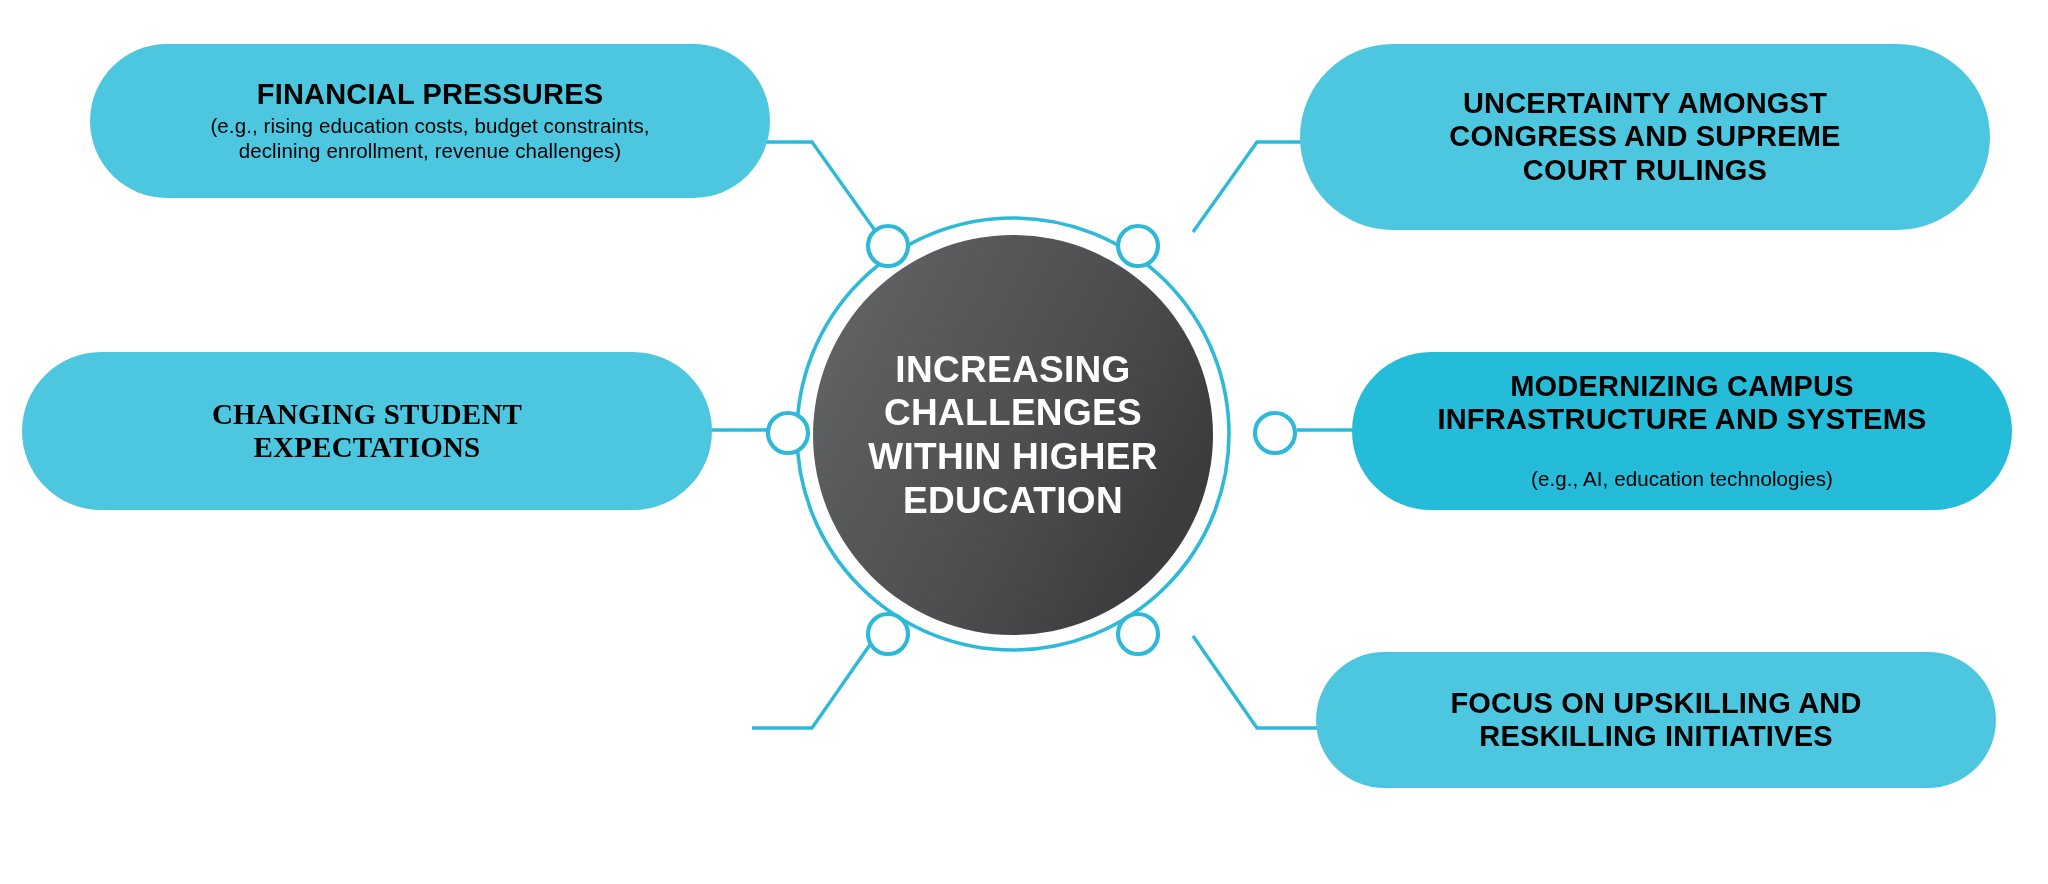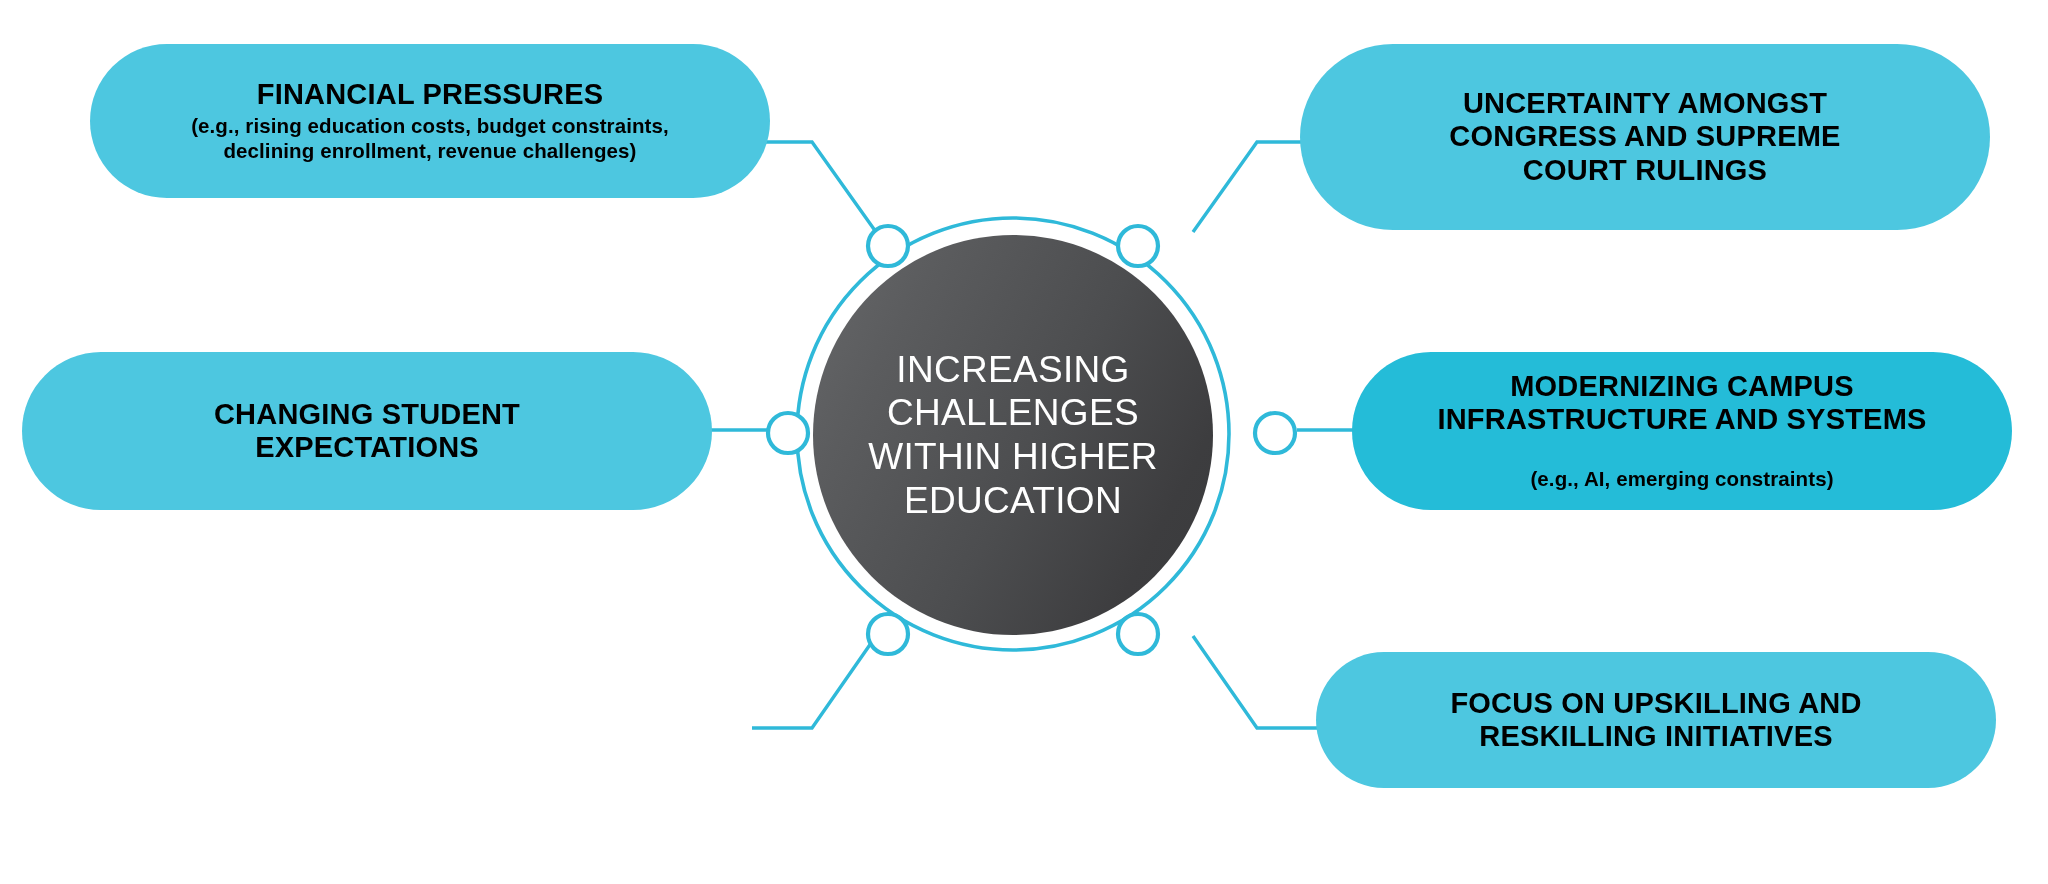--- a/index.html
+++ b/index.html
@@ -47,32 +47,32 @@
   }
   .pill-title {
     font-weight: 700;
     font-size: 29px;
     line-height: 1.14;
     letter-spacing: 0.2px;
     text-transform: uppercase;
     white-space: pre-line;
   }
   .pill-sub {
-    font-weight: 700;
+    font-weight: 400;
     font-size: 20.5px;
     line-height: 1.2;
     letter-spacing: 0.1px;
     margin-top: 3px;
     white-space: pre-line;
   }
   .pill-sub:empty { display: none; }
 
   
   #pill-top-left      { left: 90px;  top: 44px;  width: 680px; height: 154px; }
-  #pill-mid-left      { left: 22px;  top: 352px; width: 690px; height: 158px; }
+  #pill-mid-left      { left: 22px;  top: 352px; width: 690px; height: 158px; font-family: Liberation Serif, serif; }
   #pill-bottom-left   { left: 78px;  top: 652px; width: 680px; height: 156px; }
   #pill-top-right     { left: 1300px;top: 44px;  width: 690px; height: 186px; }
   #pill-mid-right     { left: 1352px;top: 352px; width: 660px; height: 158px; gap: 28px; }
   #pill-bottom-right  { left: 1316px;top: 652px; width: 680px; height: 136px; }
 
   
   #center-hub {
     position: absolute;
     left: 813px;
     top: 235px;
@@ -80,21 +80,21 @@
     height: 400px;
     border-radius: 50%;
     background: linear-gradient(118deg, #67686a 0%, #5b5c5e 22%, #4c4d4f 55%, #3d3d3f 82%, #393a3c 100%);
     display: flex;
     align-items: center;
     justify-content: center;
     z-index: 4;
   }
   #center-hub-label {
     color: #ffffff;
-    font-weight: 400;
+    font-weight: 700;
     font-size: 37px;
     line-height: 1.18;
     text-align: center;
     letter-spacing: 0.3px;
     text-transform: uppercase;
     white-space: pre-line;
   }
 </style>
 </head>
 <body>
@@ -148,21 +148,21 @@
   <div class="pill" id="pill-top-right">
     <div class="pill-title">UNCERTAINTY AMONGST
 CONGRESS AND SUPREME
 COURT RULINGS</div>
 
   </div>
 
   <div class="pill accent-deep" id="pill-mid-right">
     <div class="pill-title">MODERNIZING CAMPUS
 INFRASTRUCTURE AND SYSTEMS</div>
-    <div class="pill-sub">(e.g., AI, emerging constraints)</div>
+    <div class="pill-sub">(e.g., AI, education technologies)</div>
   </div>
 
   <div class="pill" id="pill-bottom-right">
     <div class="pill-title">FOCUS ON UPSKILLING AND
 RESKILLING INITIATIVES</div>
 
   </div>
 
 </div>
 

